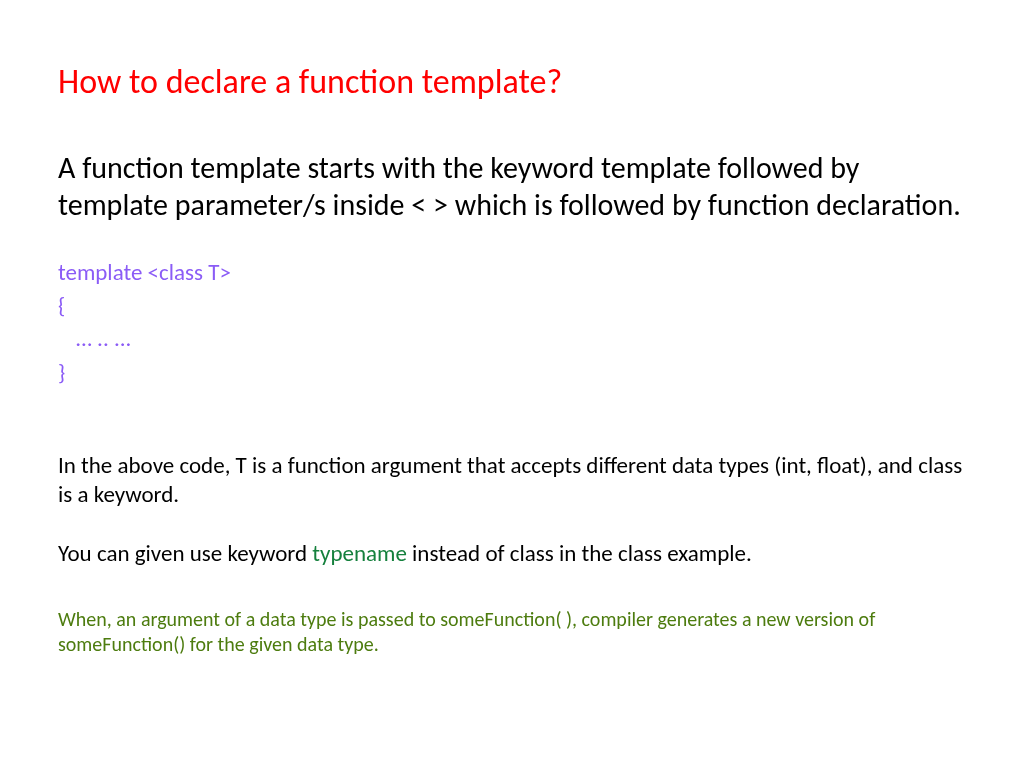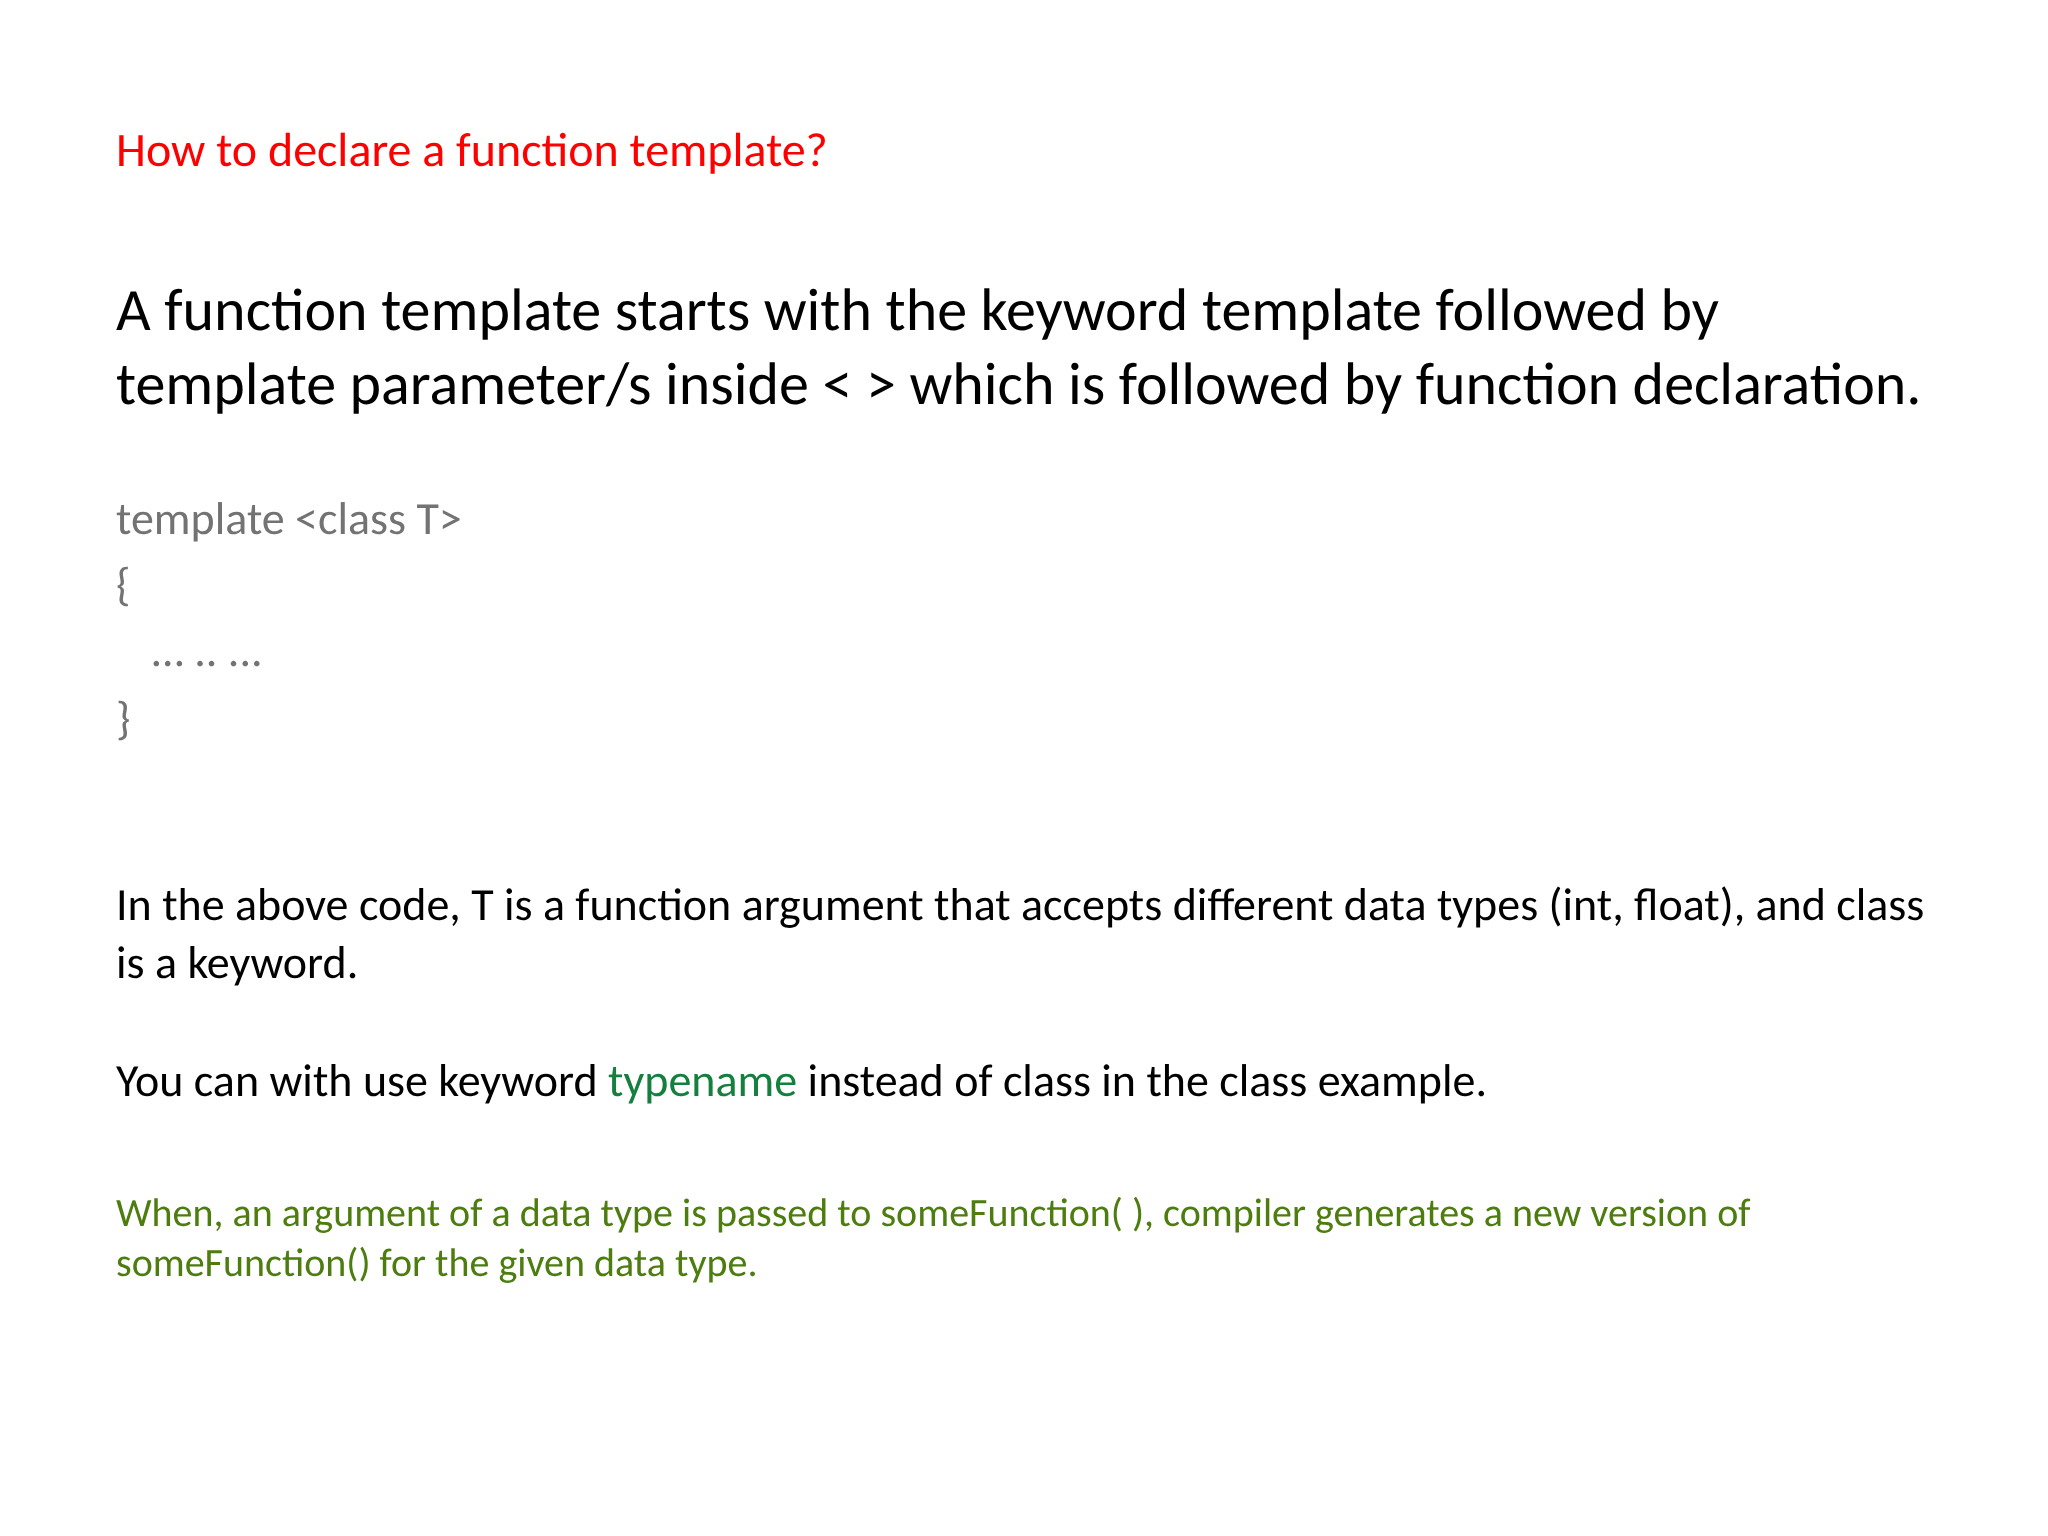--- a/index.html
+++ b/index.html
@@ -7,35 +7,35 @@
     width: 1024px;
     height: 768px;
     background: #ffffff;
     font-family: Calibri, "Segoe UI", Arial, sans-serif;
     padding: 62px 58px 40px 58px;
     color: #000000;
     overflow: hidden;
   }
   .title {
     color: #ff0000;
-    font-size: 24px;
+    font-size: 34px;
     font-weight: 400;
     margin-bottom: 46px;
     line-height: 1.2;
   }
   .para {
     font-size: 30px;
     line-height: 1.25;
     margin-bottom: 32px;
     color: #000000;
   }
   .code-block {
     font-size: 23px;
     line-height: 1.45;
-    color: #737373;
+    color: #8b5cf6;
     margin-bottom: 62px;
   }
   .code-line { display: block; }
   .indent { padding-left: 18px; }
   .red { color: #15803d; margin-top: 43px; }
   .para-mid {
     font-size: 23px;
     line-height: 1.25;
     margin-bottom: 30px;
     color: #000000;
@@ -57,16 +57,16 @@
 <div class="code-block">
   <span class="code-line">template &lt;class T&gt;</span>
   <span class="code-line">{</span>
   <span class="code-line indent">… .. ...</span>
   <span class="code-line">}</span>
 </div>
 
 <p class="para-mid">In the above code, T is a function argument that accepts different data types (int, float), and class is a keyword.</p>
 
 <p class="para-mid">
-  <span>You can with use keyword </span><span class="red">typename</span><span> instead of class in the class example.</span>
+  <span>You can given use keyword </span><span class="red">typename</span><span> instead of class in the class example.</span>
 </p>
 
 <p class="para-last">When, an argument of a data type is passed to someFunction( ), compiler generates a new version of someFunction() for the given data type.</p>
 
 </body></html>

